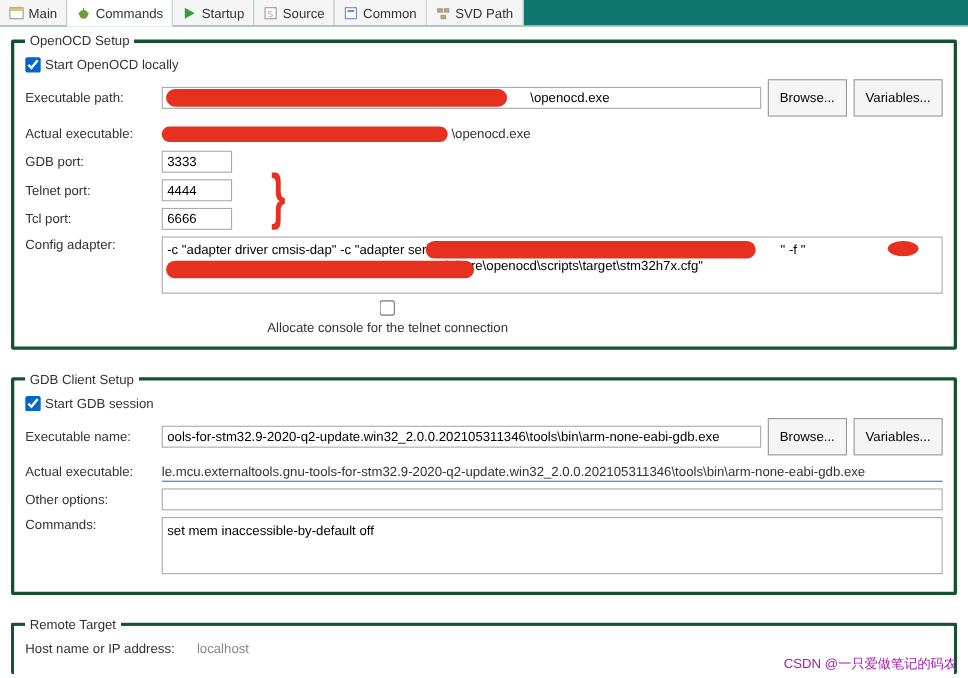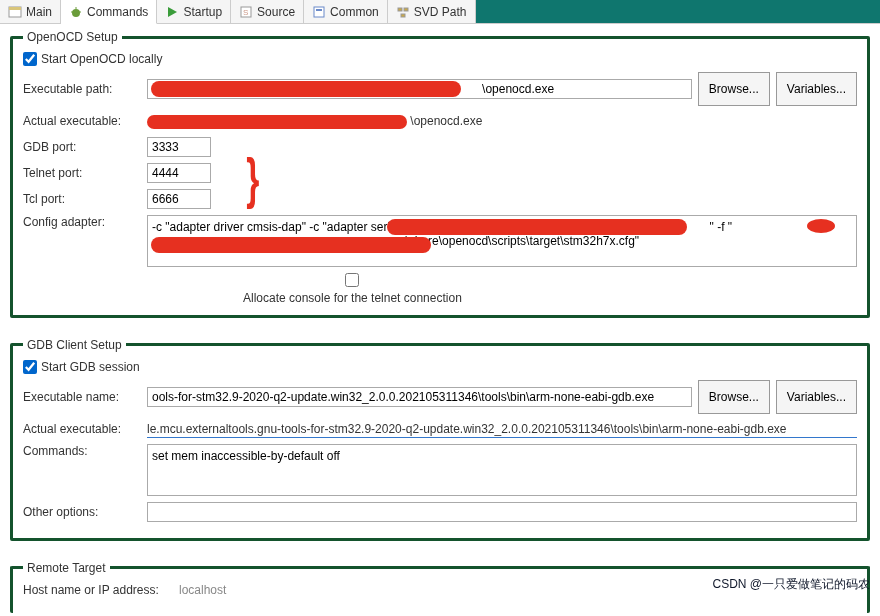--- a/index.html
+++ b/index.html
@@ -120,23 +120,23 @@
 }
 .dual-check {
   display: flex;
   gap: 40px;
   margin-top: 4px;
 }
 .dual-check .checkbox-row { margin-bottom: 0; }
 .disabled-cb { opacity: 0.5; }
 .watermark {
   position: absolute;
-  bottom: 23px;
+  bottom: 4px;
   right: 10px;
-  color: #0f172a;
+  color: #a21caf;
   font-size: 12px;
   margin-top: 48px;
 }
 .redact {
   display: inline-block;
   background: #e63020;
   border-radius: 8px;
   height: 14px;
 }
 .input-overlay {
@@ -303,29 +303,29 @@
       <input type="text" class="path" value="ools-for-stm32.9-2020-q2-update.win32_2.0.0.202105311346\tools\bin\arm-none-eabi-gdb.exe" style="">
       <button class="btn">Browse...</button>
       <button class="btn">Variables...</button>
     </div>
 
     <div class="row">
       <span class="lbl">Actual executable:</span>
       <span class="static-path underlined">le.mcu.externaltools.gnu-tools-for-stm32.9-2020-q2-update.win32_2.0.0.202105311346\tools\bin\arm-none-eabi-gdb.exe</span>
     </div>
 
+    <div class="row">
+      <span class="lbl">Other options:</span>
+      <input type="text" class="path" value="" style="">
+    </div>
+
     <div class="row row-top">
       <span class="lbl">Commands:</span>
       <textarea rows="3" style="">set mem inaccessible-by-default off</textarea>
     </div>
-
-    <div class="row">
-      <span class="lbl">Other options:</span>
-      <input type="text" class="path" value="" style="">
-    </div>
   </fieldset>
 
   <fieldset style="border-bottom:none;">
     <legend>Remote Target</legend>
     <div class="row">
       <span class="lbl" style="width:150px;">Host name or IP address:</span>
       <span style="color:#888;">localhost</span>
     </div>
   </fieldset>
 

